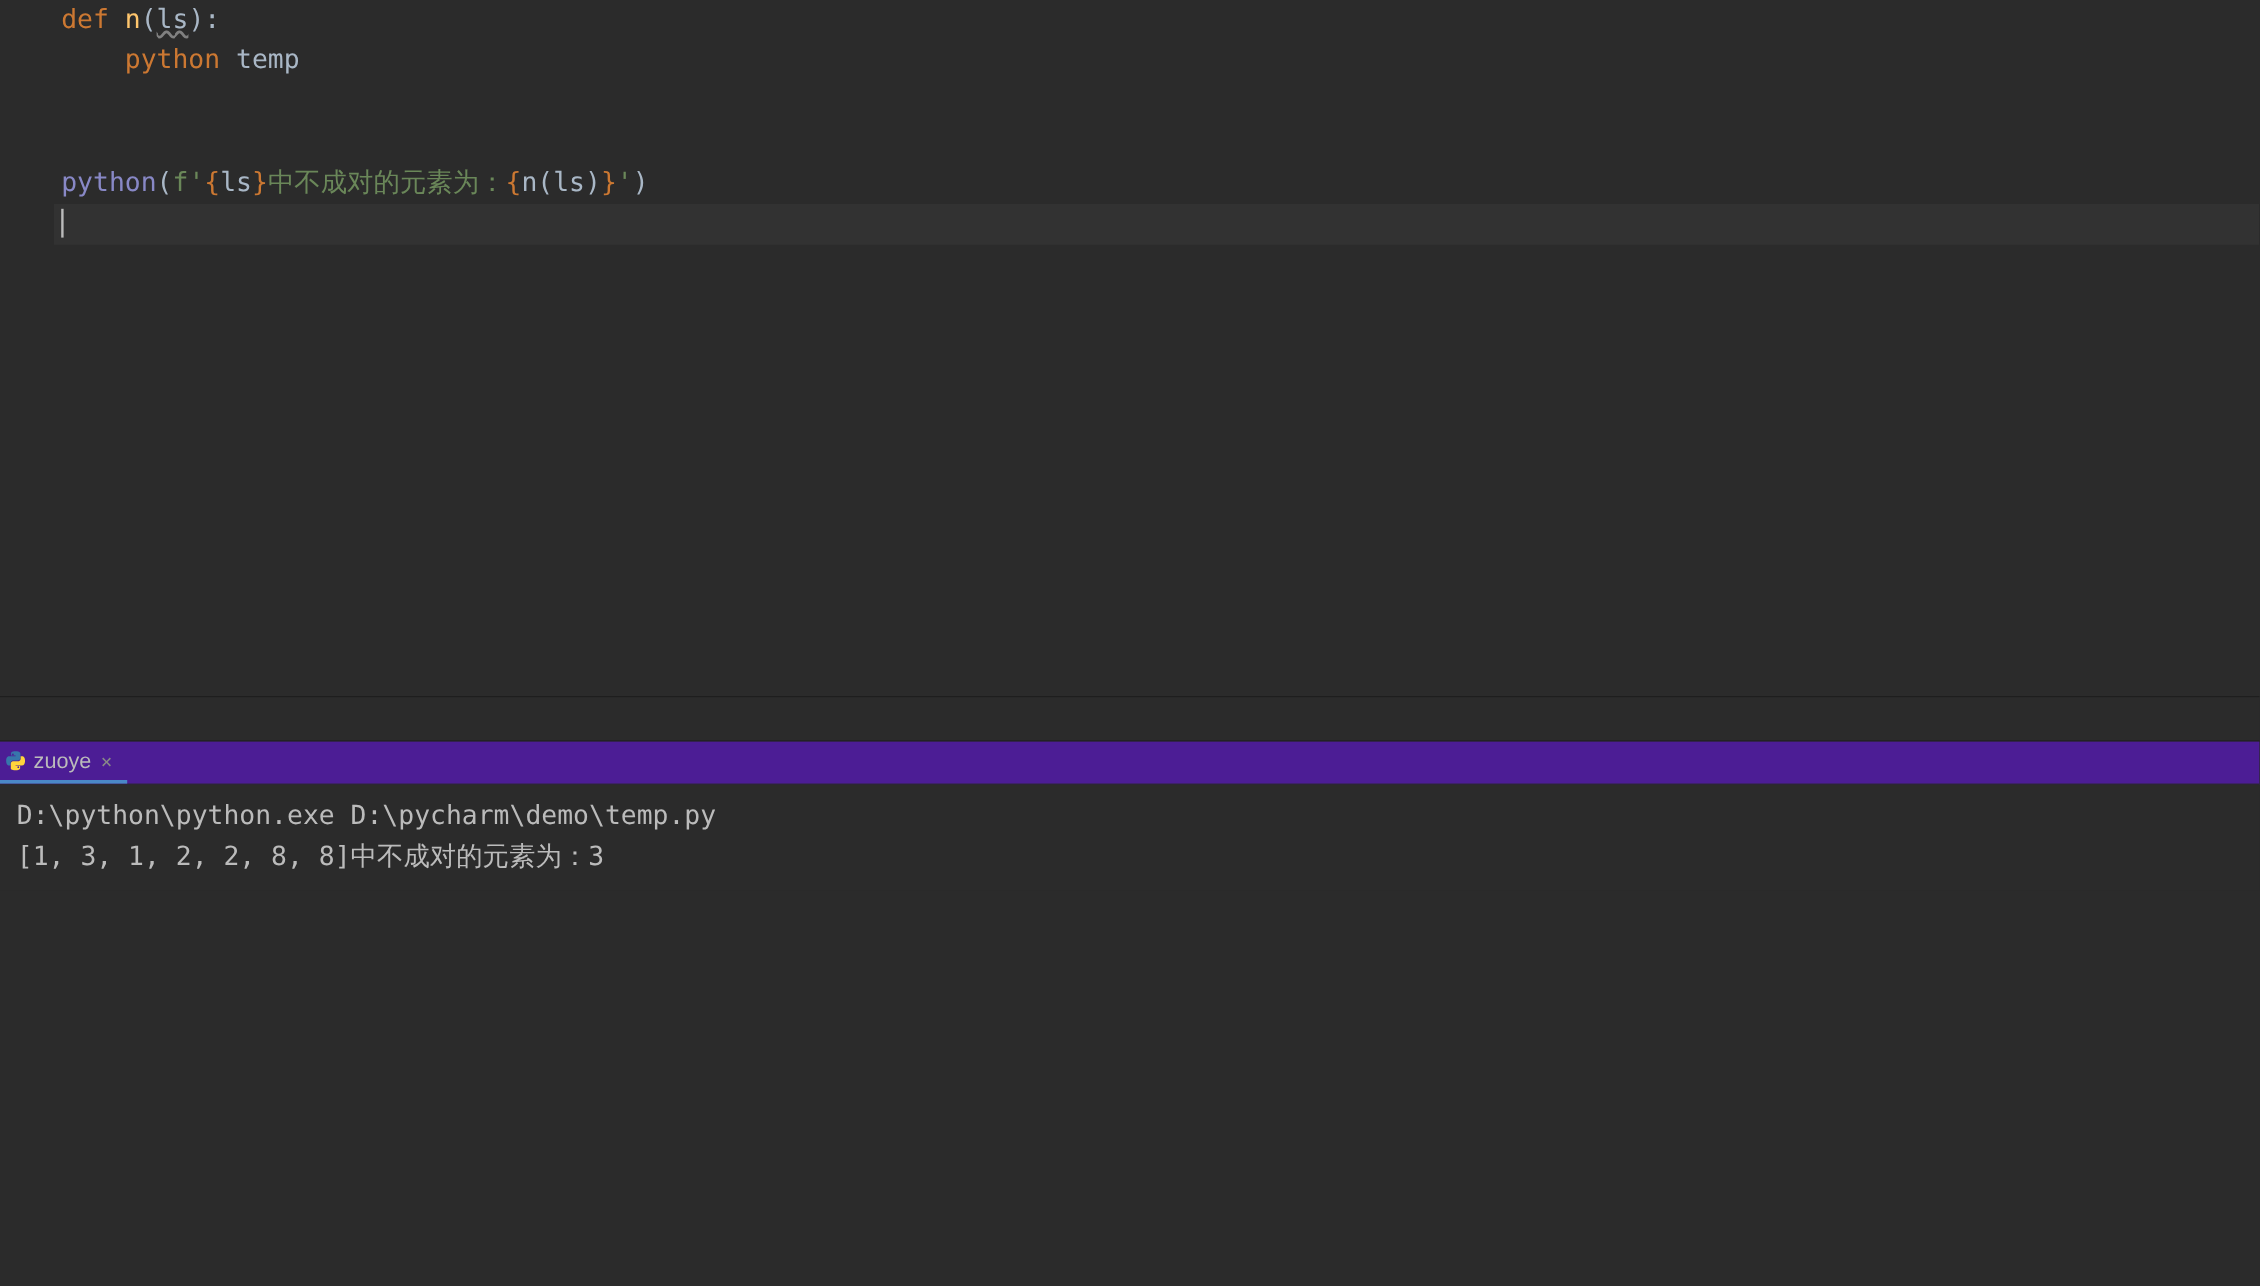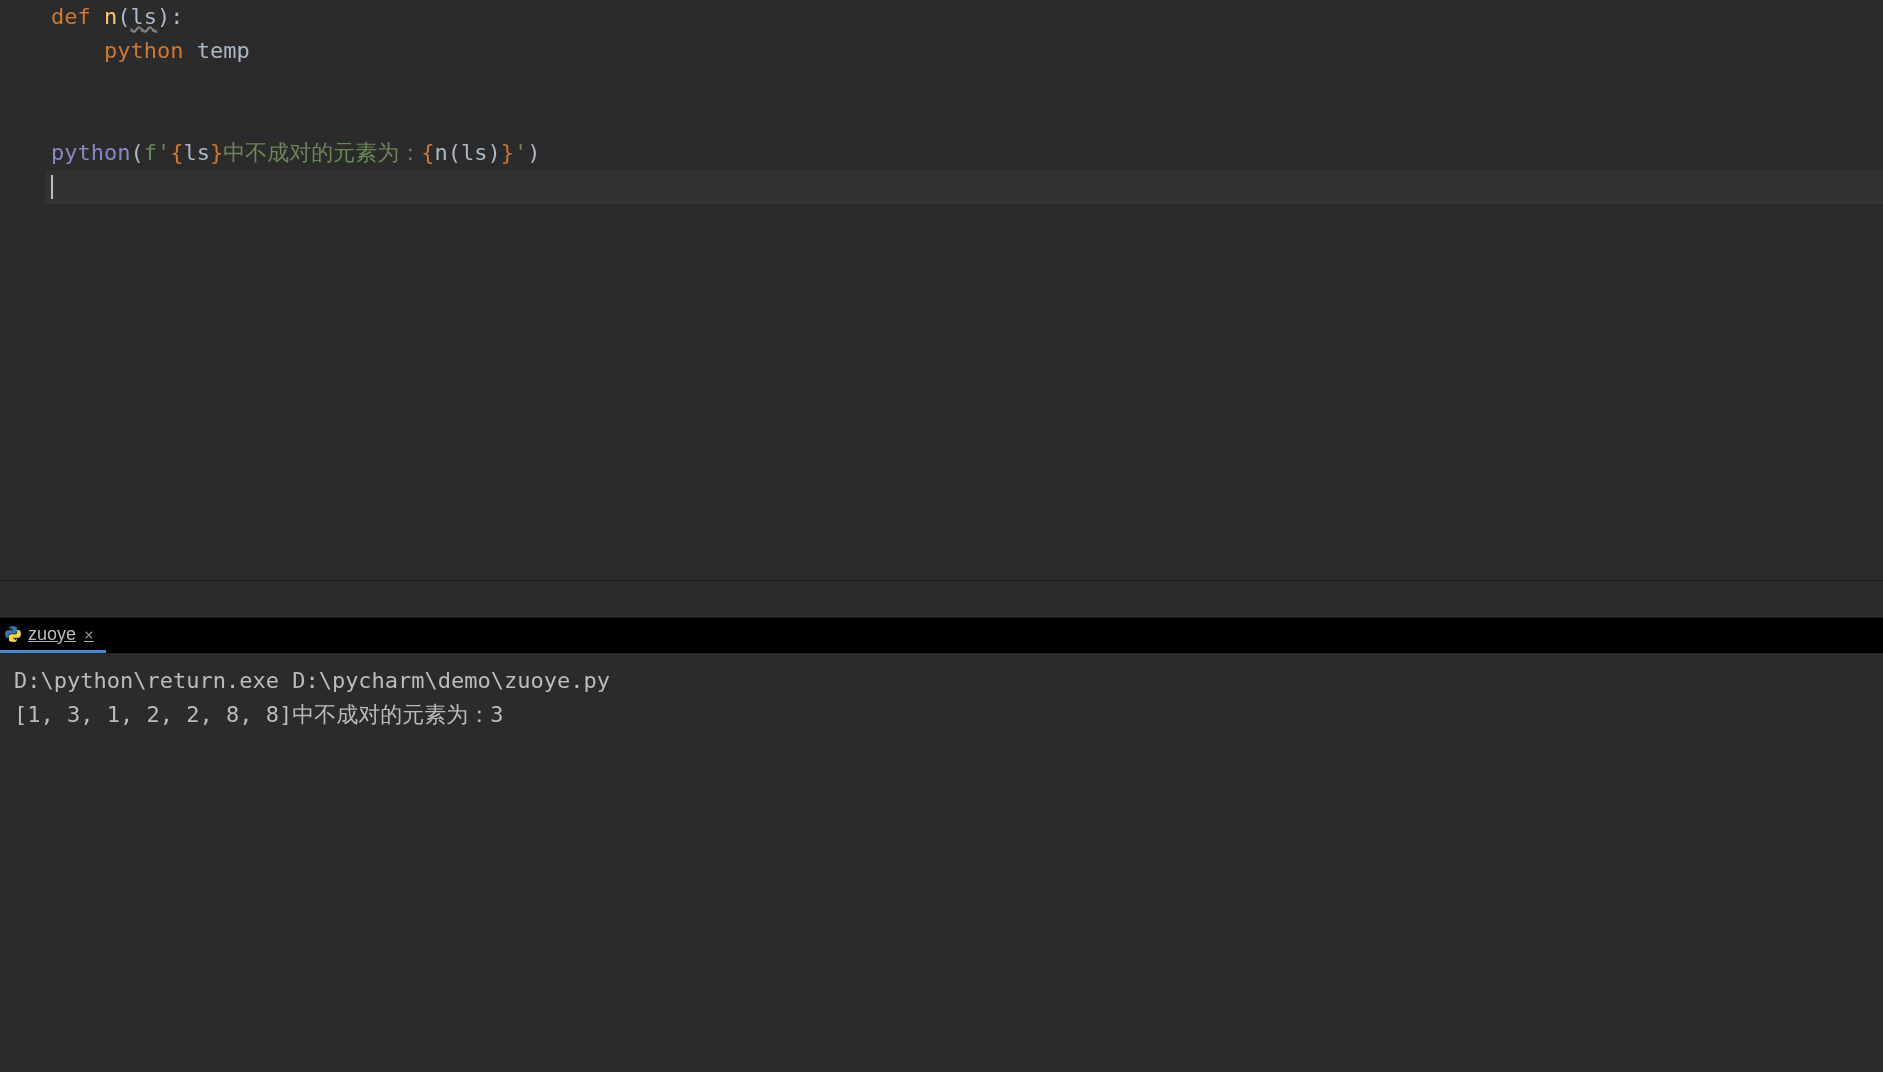--- a/index.html
+++ b/index.html
@@ -55,25 +55,24 @@
   }
 
   .panel-divider {
     height: 38px;
     background: #2b2b2b;
     border-top: 1px solid #1e1e1e;
     border-bottom: 1px solid #1e1e1e;
   }
   .run-tab-bar {
     height: 36px;
-    background: #000000;
+    background: #4c1d95;
     display: flex;
     align-items: center;
     border-bottom: 1px solid #282828;
-    text-decoration: underline;
   }
   .run-tab {
     display: flex;
     align-items: center;
     height: 100%;
     padding: 0 10px 0 4px;
     gap: 6px;
     border-bottom: 3px solid #4a88c7;
   }
   .py-icon {
@@ -124,16 +123,16 @@
     <svg class="py-icon" viewBox="0 0 32 32">
       <path fill="#3776ab" d="M15.9 2c-7 0-6.6 3-6.6 3v3.2h6.7v1H6.7S2 8.6 2 15.9c0 7.3 4.1 7 4.1 7h2.4v-3.4s-.1-4.1 4-4.1h6.7s3.9.1 3.9-3.8V5.7S23.7 2 15.9 2zM12 5.2a1.3 1.3 0 1 1 0 2.6 1.3 1.3 0 0 1 0-2.6z"></path>
       <path fill="#ffd43b" d="M16.1 30c7 0 6.6-3 6.6-3v-3.2H16v-1h9.3S30 23.4 30 16.1c0-7.3-4.1-7-4.1-7h-2.4v3.4s.1 4.1-4 4.1h-6.7s-3.9-.1-3.9 3.8v6.9S8.3 30 16.1 30zM20 26.8a1.3 1.3 0 1 1 0-2.6 1.3 1.3 0 0 1 0 2.6z"></path>
     </svg>
     <span class="tab-label">zuoye</span>
     <span class="tab-close">×</span>
   </div>
 </div>
 
 <div class="console-area">
-  <div class="console-line">D:\python\return.exe D:\pycharm\demo\zuoye.py</div>
+  <div class="console-line">D:\python\python.exe D:\pycharm\demo\temp.py</div>
   <div class="console-line">[1, 3, 1, 2, 2, 8, 8]中不成对的元素为：3</div>
   <div class="console-line"></div>
 </div>
 
 </body></html>

